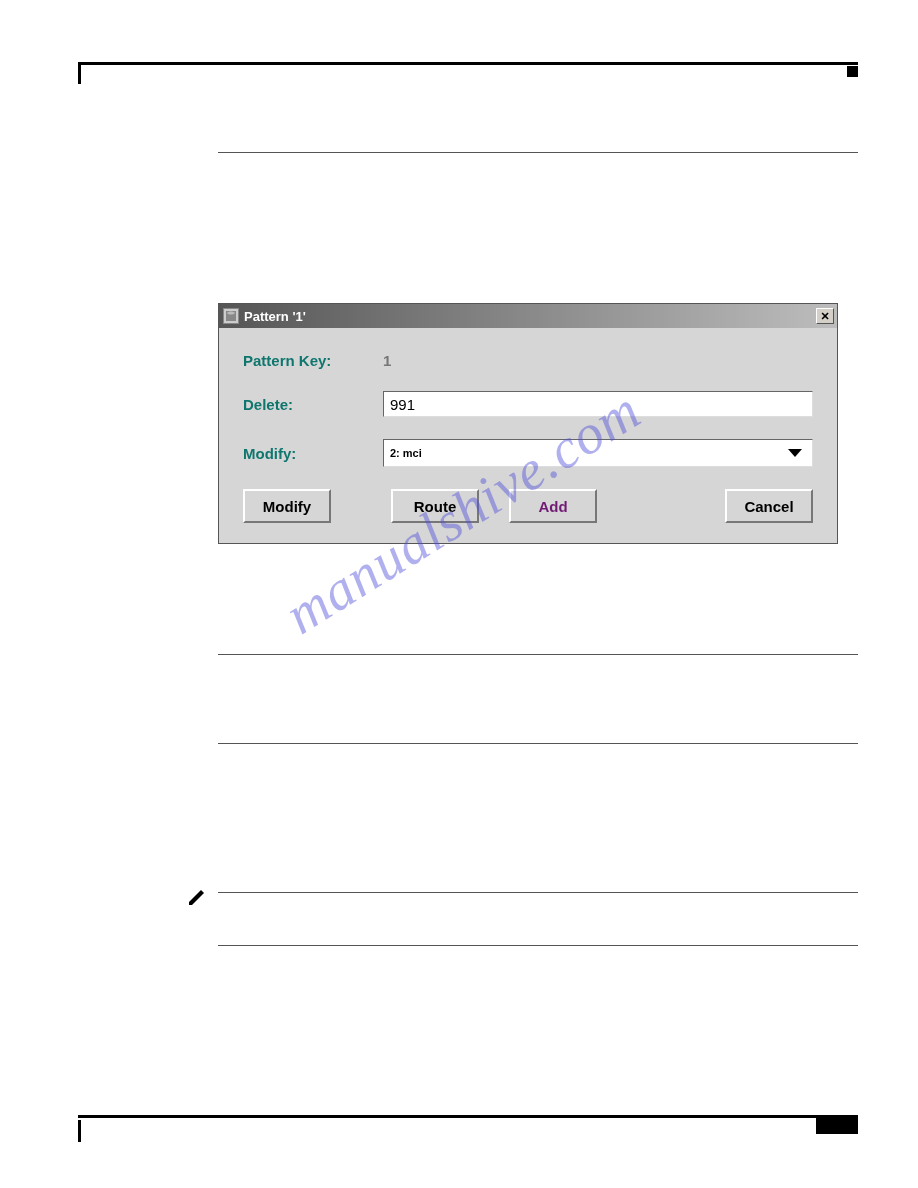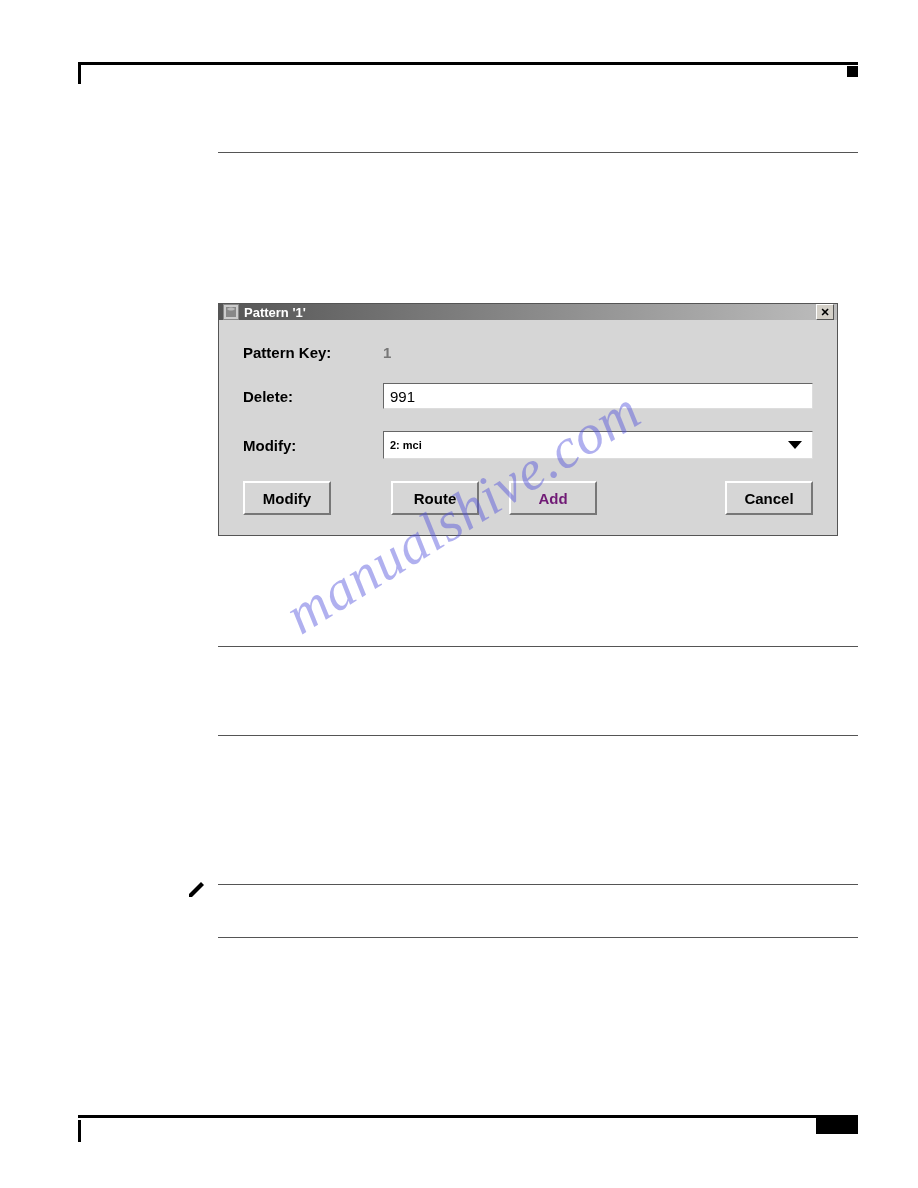--- a/index.html
+++ b/index.html
@@ -51,21 +51,21 @@
   }
   .dialog {
     width: 620px;
     margin-top: 150px;
     margin-bottom: 110px;
     border: 1px solid #555;
     background: #d6d6d6;
     font-family: Tahoma, Arial, sans-serif;
   }
   .titlebar {
-    height: 16px;
+    height: 24px;
     background: linear-gradient(to right, #555 0%, #bdbdbd 100%);
     display: flex;
     align-items: center;
     padding: 0 3px 0 4px;
     color: #fff;
     font-size: 13px;
     font-weight: bold;
   }
   .title-icon {
     width: 16px;
@@ -97,21 +97,21 @@
   .dialog-body {
     padding: 24px 24px 20px 24px;
   }
   .row {
     display: flex;
     align-items: center;
     margin-bottom: 22px;
   }
   .row-label {
     width: 140px;
-    color: #000000;
+    color: #0f766e;
     font-size: 15px;
     font-weight: bold;
   }
   .row-value {
     color: #777;
     font-size: 15px;
     font-weight: bold;
   }
   .text-input {
     flex: 1;

